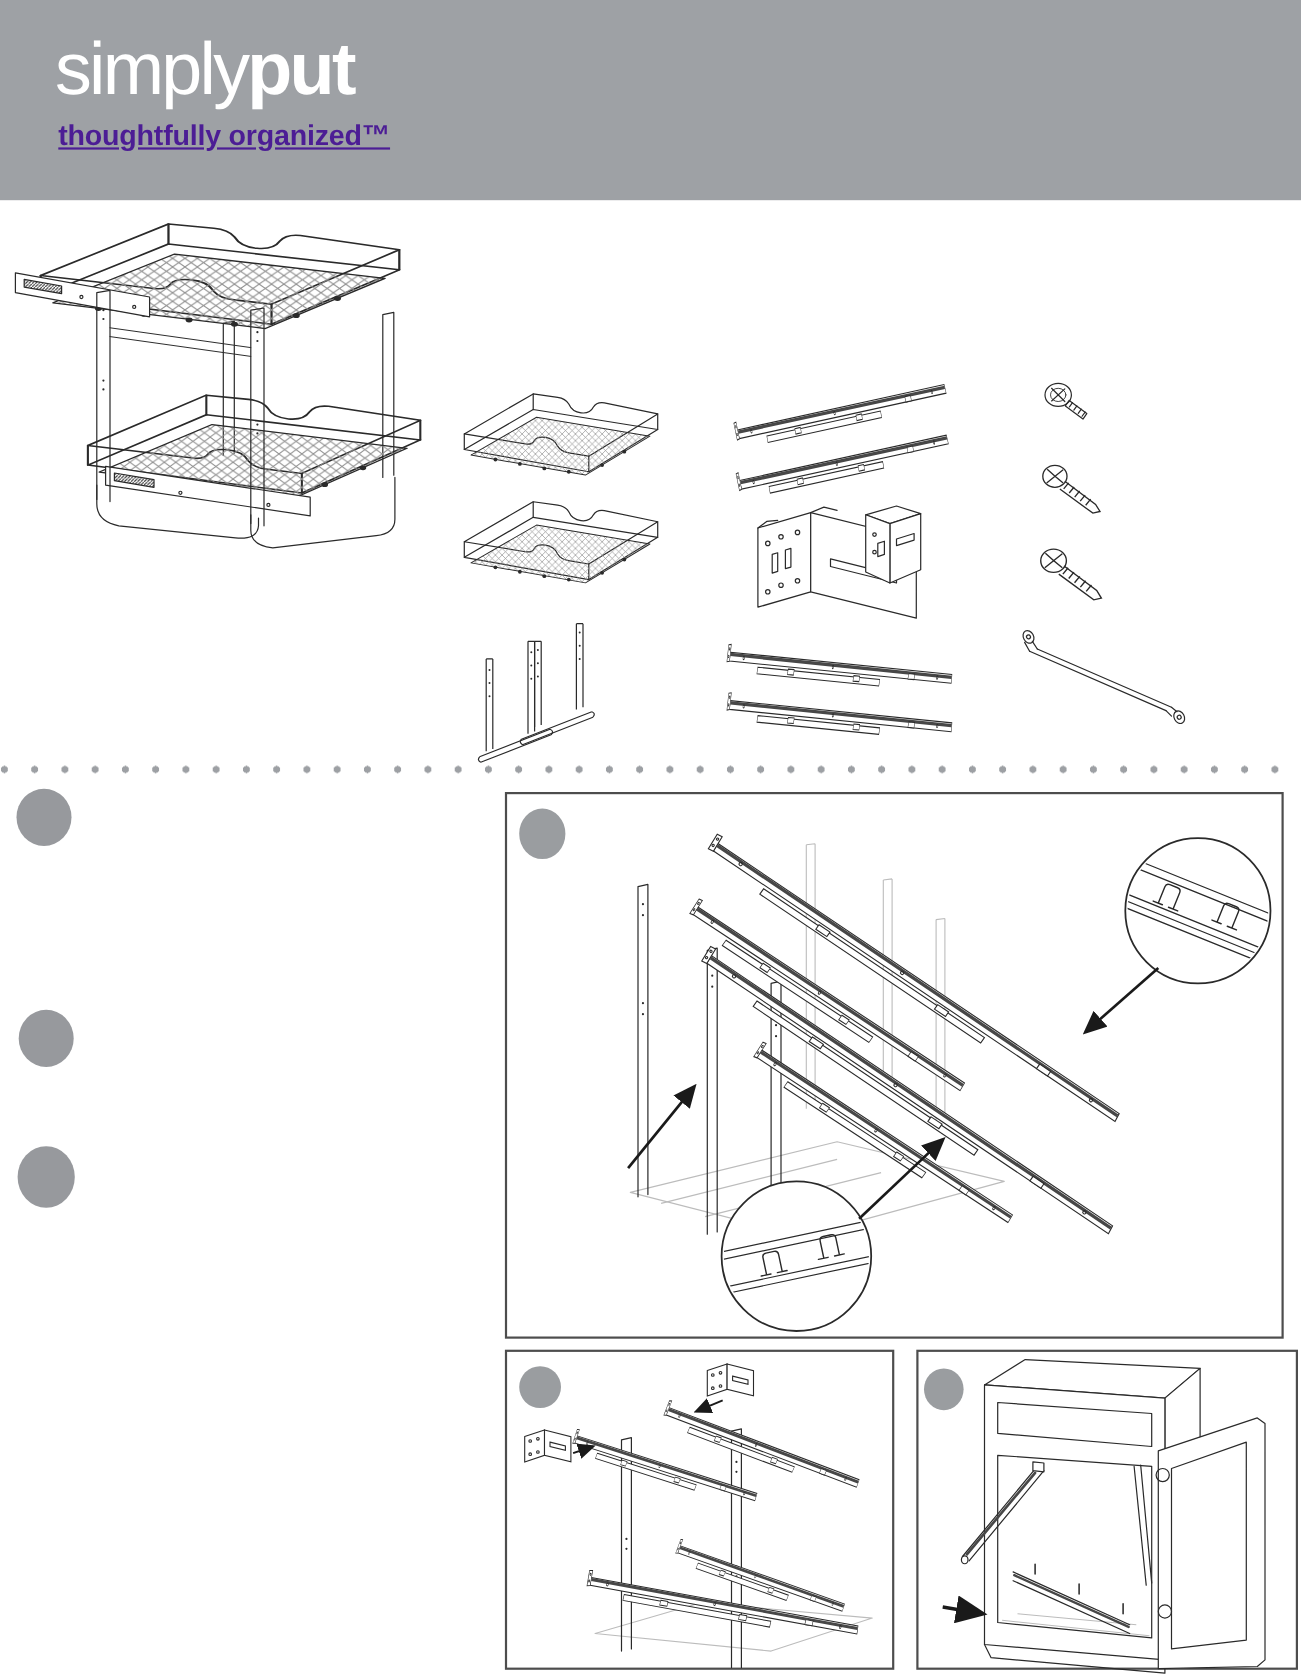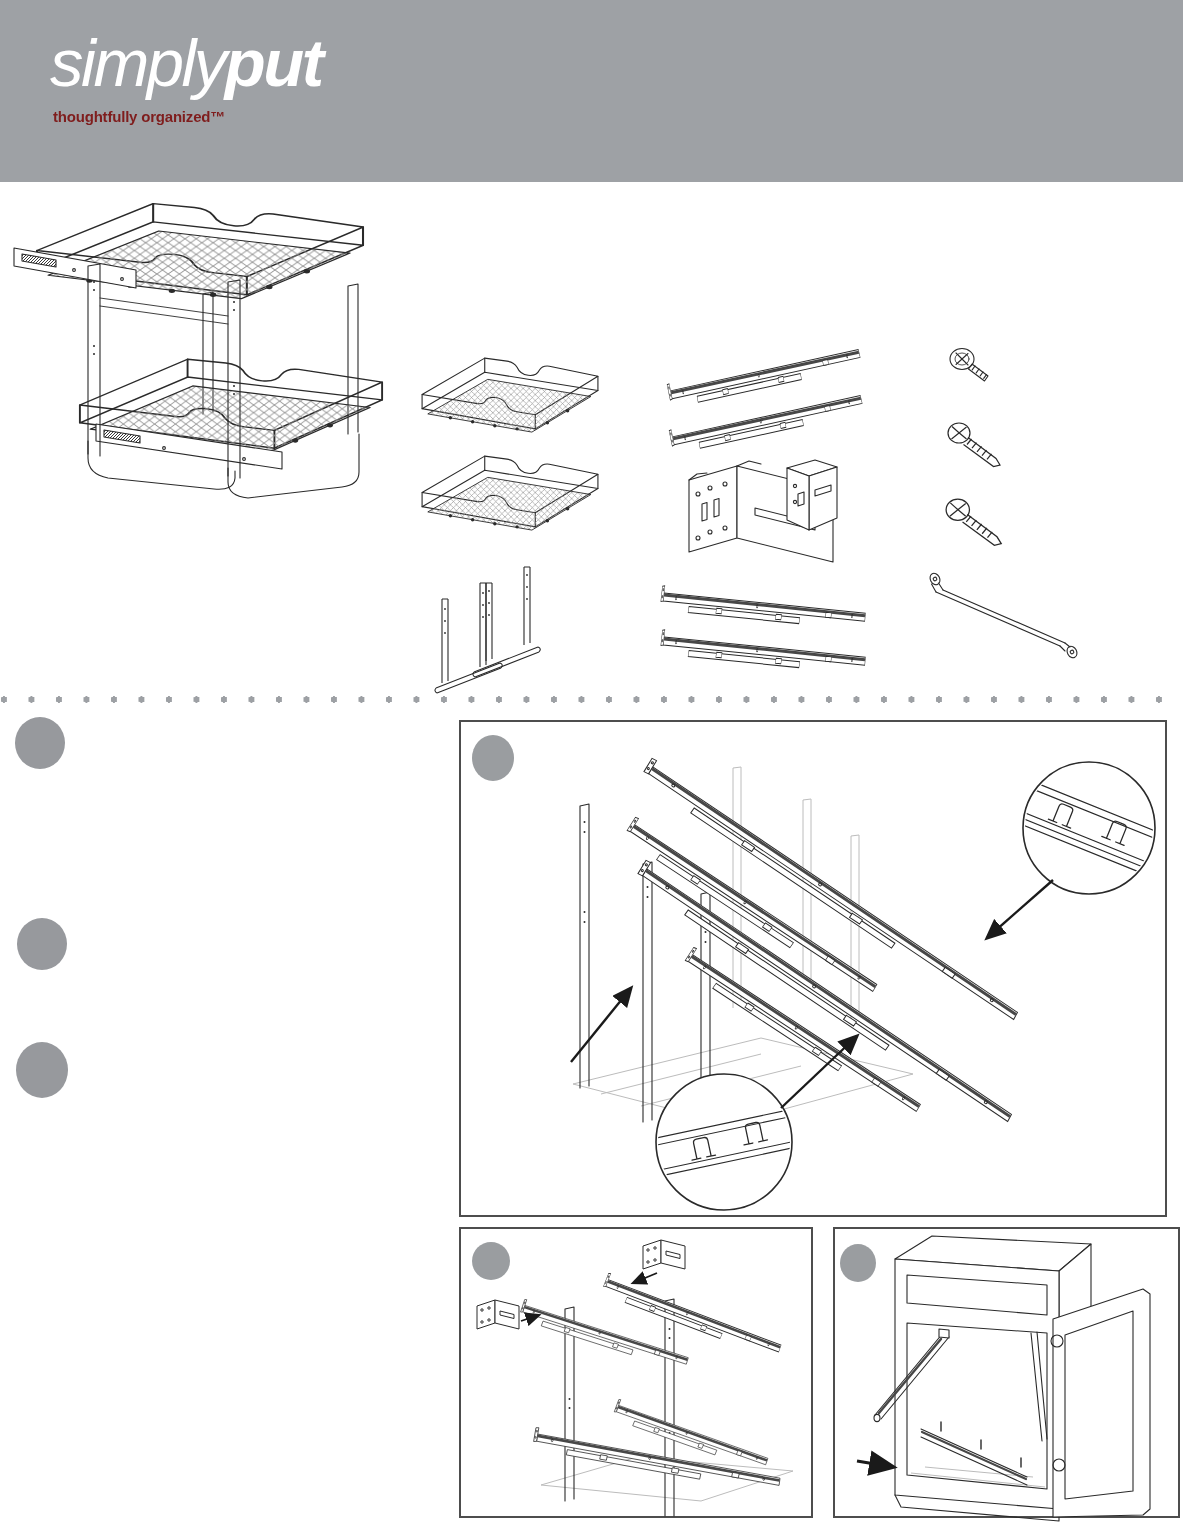--- a/index.html
+++ b/index.html
@@ -1,24 +1,24 @@
 <!DOCTYPE html>
 <html><head>
 <meta charset="utf-8">
 <style>
   html,body{margin:0;padding:0;background:#fff;}
   .page{position:relative;width:1183px;height:1522px;background:#ffffff;overflow:hidden;
         font-family:"Liberation Sans",sans-serif;}
   .hdr{position:absolute;left:0;top:0;width:1183px;height:182px;background:#9EA1A5;}
   .logo{position:absolute;left:50px;top:28px;color:#fff;font-size:67px;line-height:1.05;
-        letter-spacing:-2.5px;font-style:italic;}
+        letter-spacing:-2.5px;}
   .logo .lt{font-weight:400;}
   .logo .bd{font-weight:700;}
-  .tagline{position:absolute;left:53px;top:108px;color:#7f1d1d;font-size:15px;font-weight:700;
-        letter-spacing:-0.2px;}
+  .tagline{position:absolute;left:53px;top:108px;color:#4c1d95;font-size:26px;font-weight:700;
+        letter-spacing:-0.2px;text-decoration:underline;}
   .part{position:absolute;}
   .part svg,.boxsvg{overflow:visible;display:block;}
   .divider{position:absolute;left:0;top:695px;width:1183px;height:9px;
         background-image:radial-gradient(circle 3.3px at 4px 4.5px,#9DA0A4 97%,transparent);
         background-size:27.5px 9px;background-repeat:repeat-x;}
   .stepdot{position:absolute;border-radius:50%;background:#97999D;}
   .ibox{position:absolute;border:2px solid #4d4d4d;background:#fff;}
   .boxdot{position:absolute;border-radius:50%;background:#9A9DA0;}
   .ln{fill:none;stroke:#2a2a2a;stroke-width:1.1;stroke-linejoin:round;stroke-linecap:round;}
   .lnlt{fill:none;stroke:#bcbcbc;stroke-width:1;stroke-linejoin:round;}

